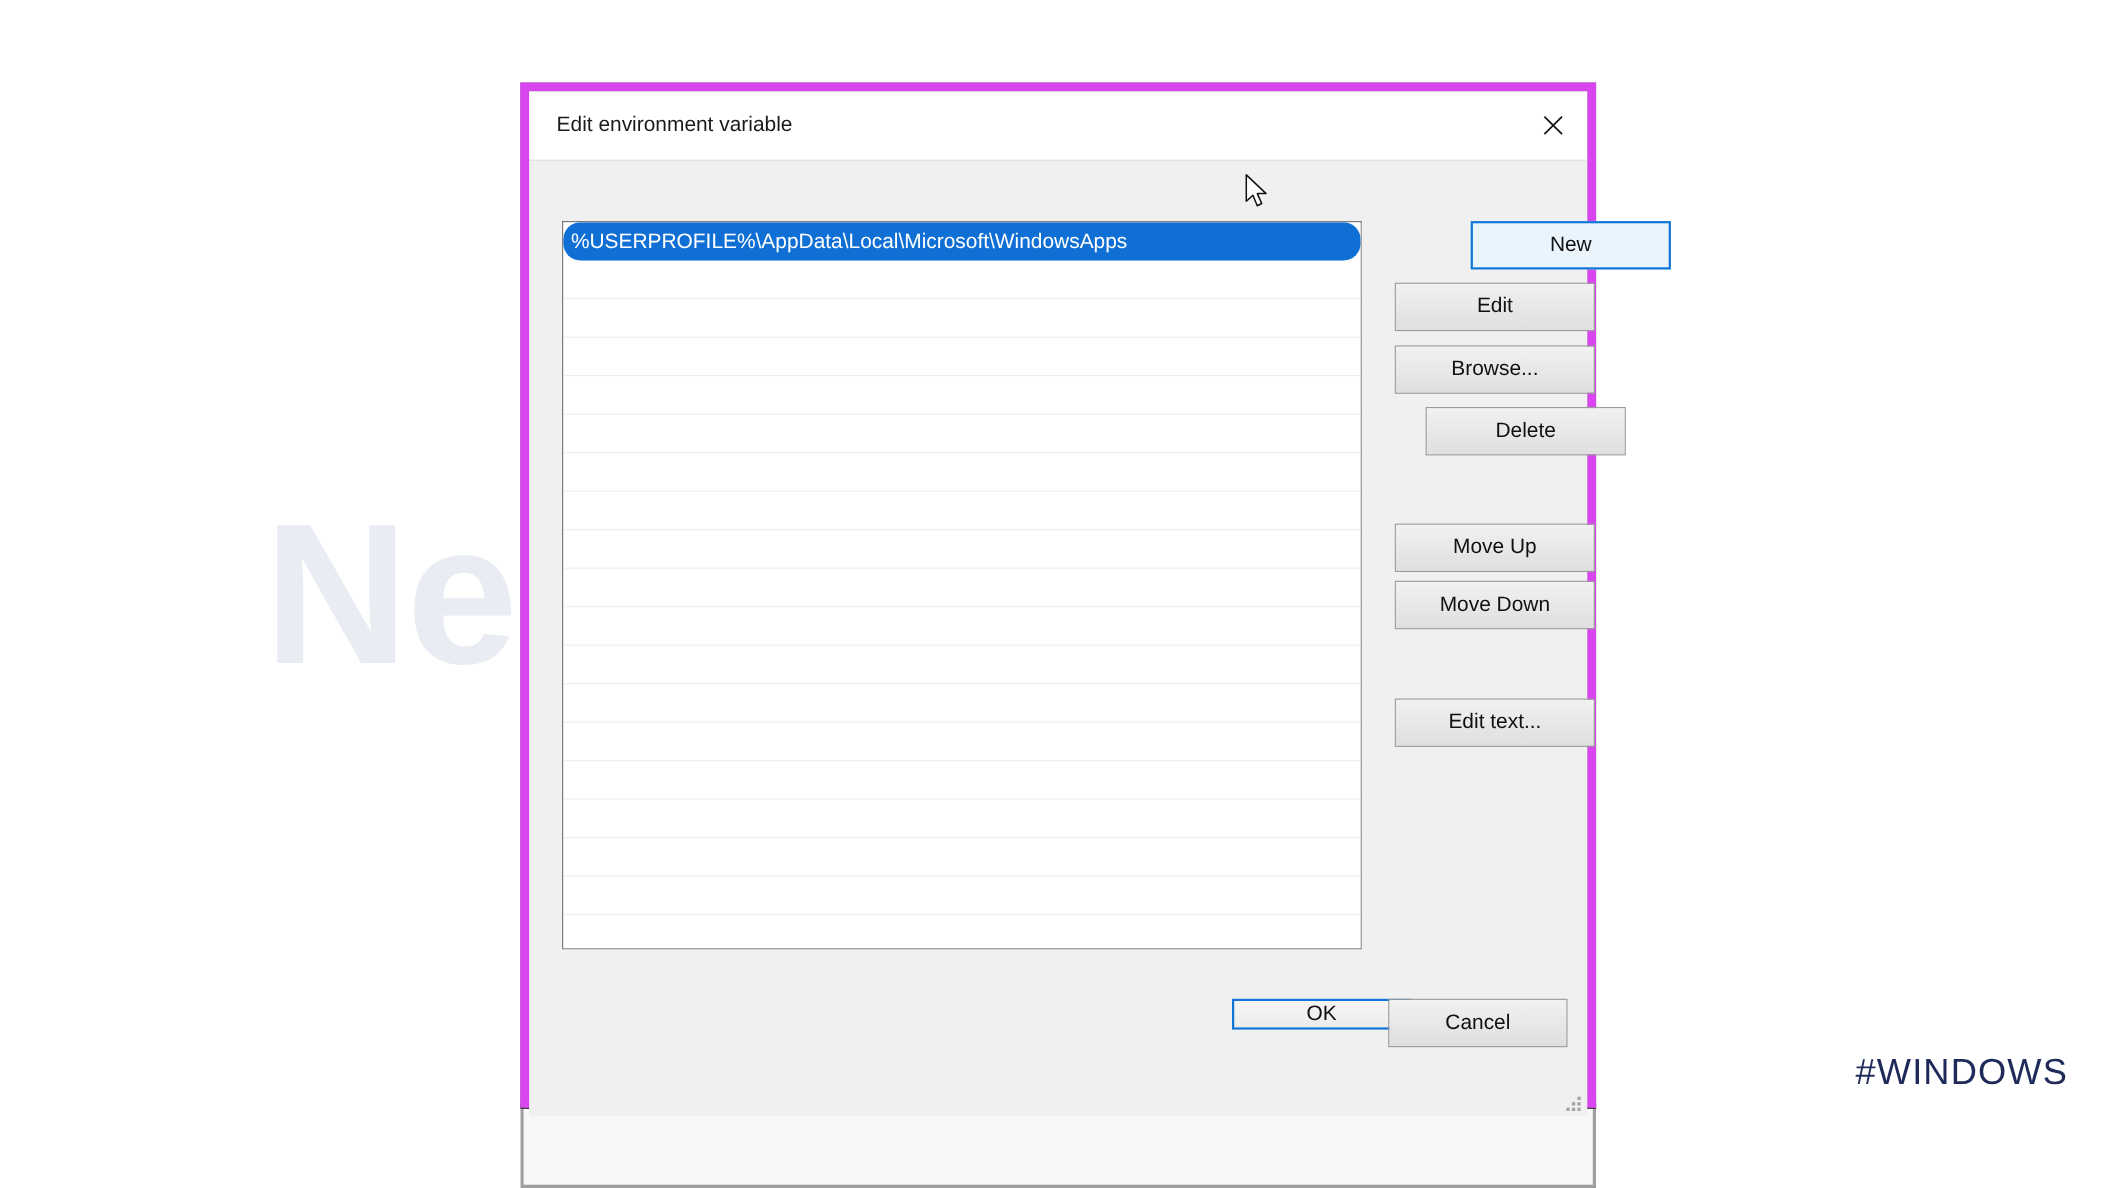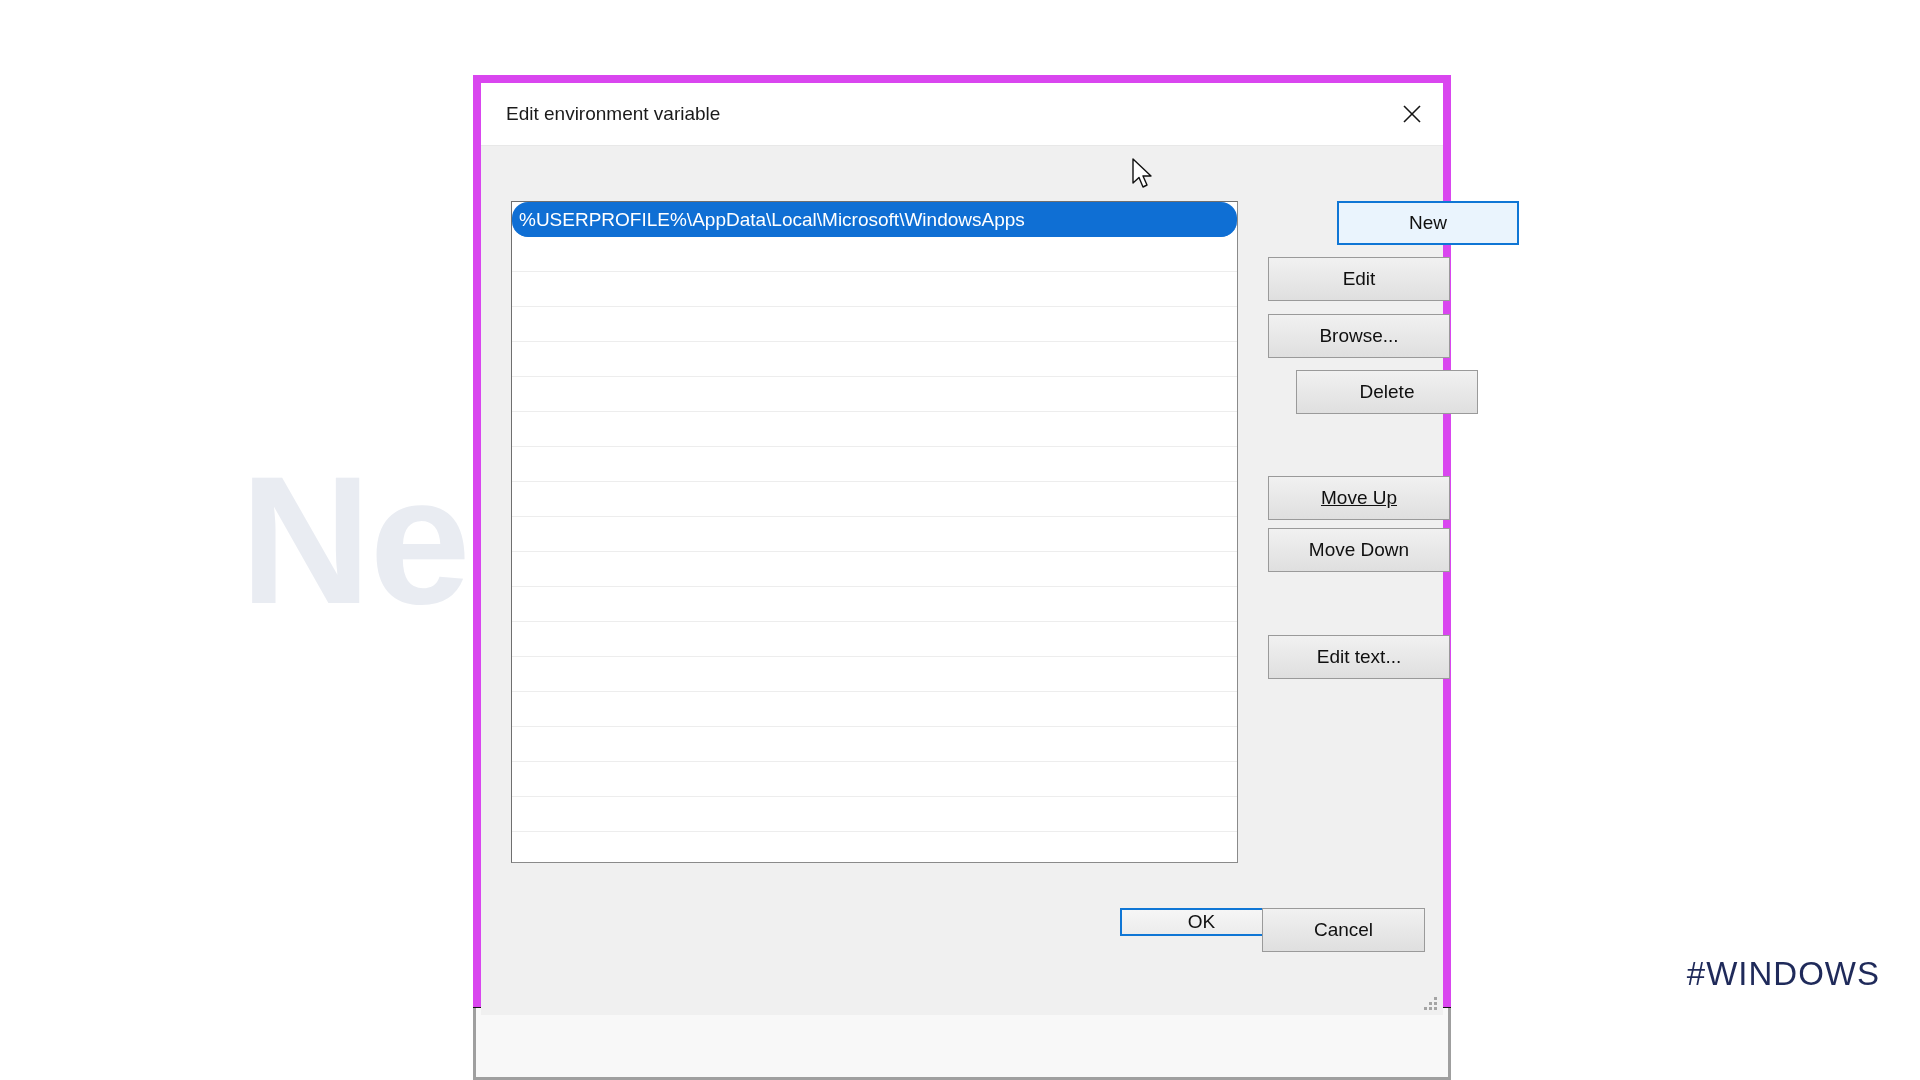--- a/index.html
+++ b/index.html
@@ -150,21 +150,21 @@
   }
   .btn.default {
     background: linear-gradient(#f6f6f6, #ececec);
     border: 2px solid #0f76d5;
   }
 
   #btn-new       { left: 812px; top: 55px; margin-left: 44px; }
   #btn-edit      { left: 787px; top: 111px; }
   #btn-browse    { left: 787px; top: 168px; }
   #btn-delete    { left: 787px; top: 224px; margin-left: 28px; }
-  #btn-moveup    { left: 787px; top: 330px; text-decoration: underline; }
+  #btn-moveup    { left: 787px; top: 330px; }
   #btn-movedown  { left: 787px; top: 382px; }
   #btn-edittext  { left: 787px; top: 489px; }
   #btn-ok        { left: 639px; top: 762px; width: 163px; height: 28px; }
   #btn-cancel    { left: 781px; top: 762px; width: 163px; height: 44px; }
 
   
   .grip {
     position: absolute;
     right: 5px;
     bottom: 4px;

